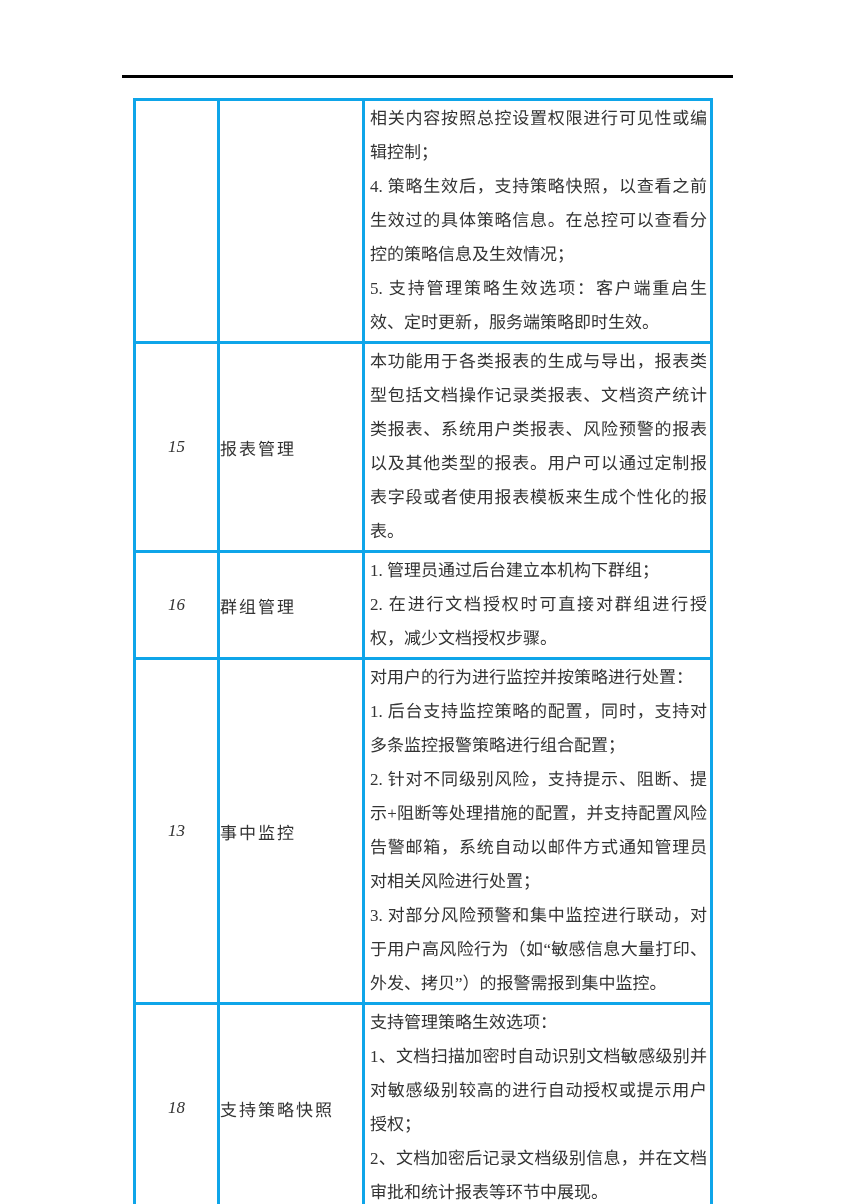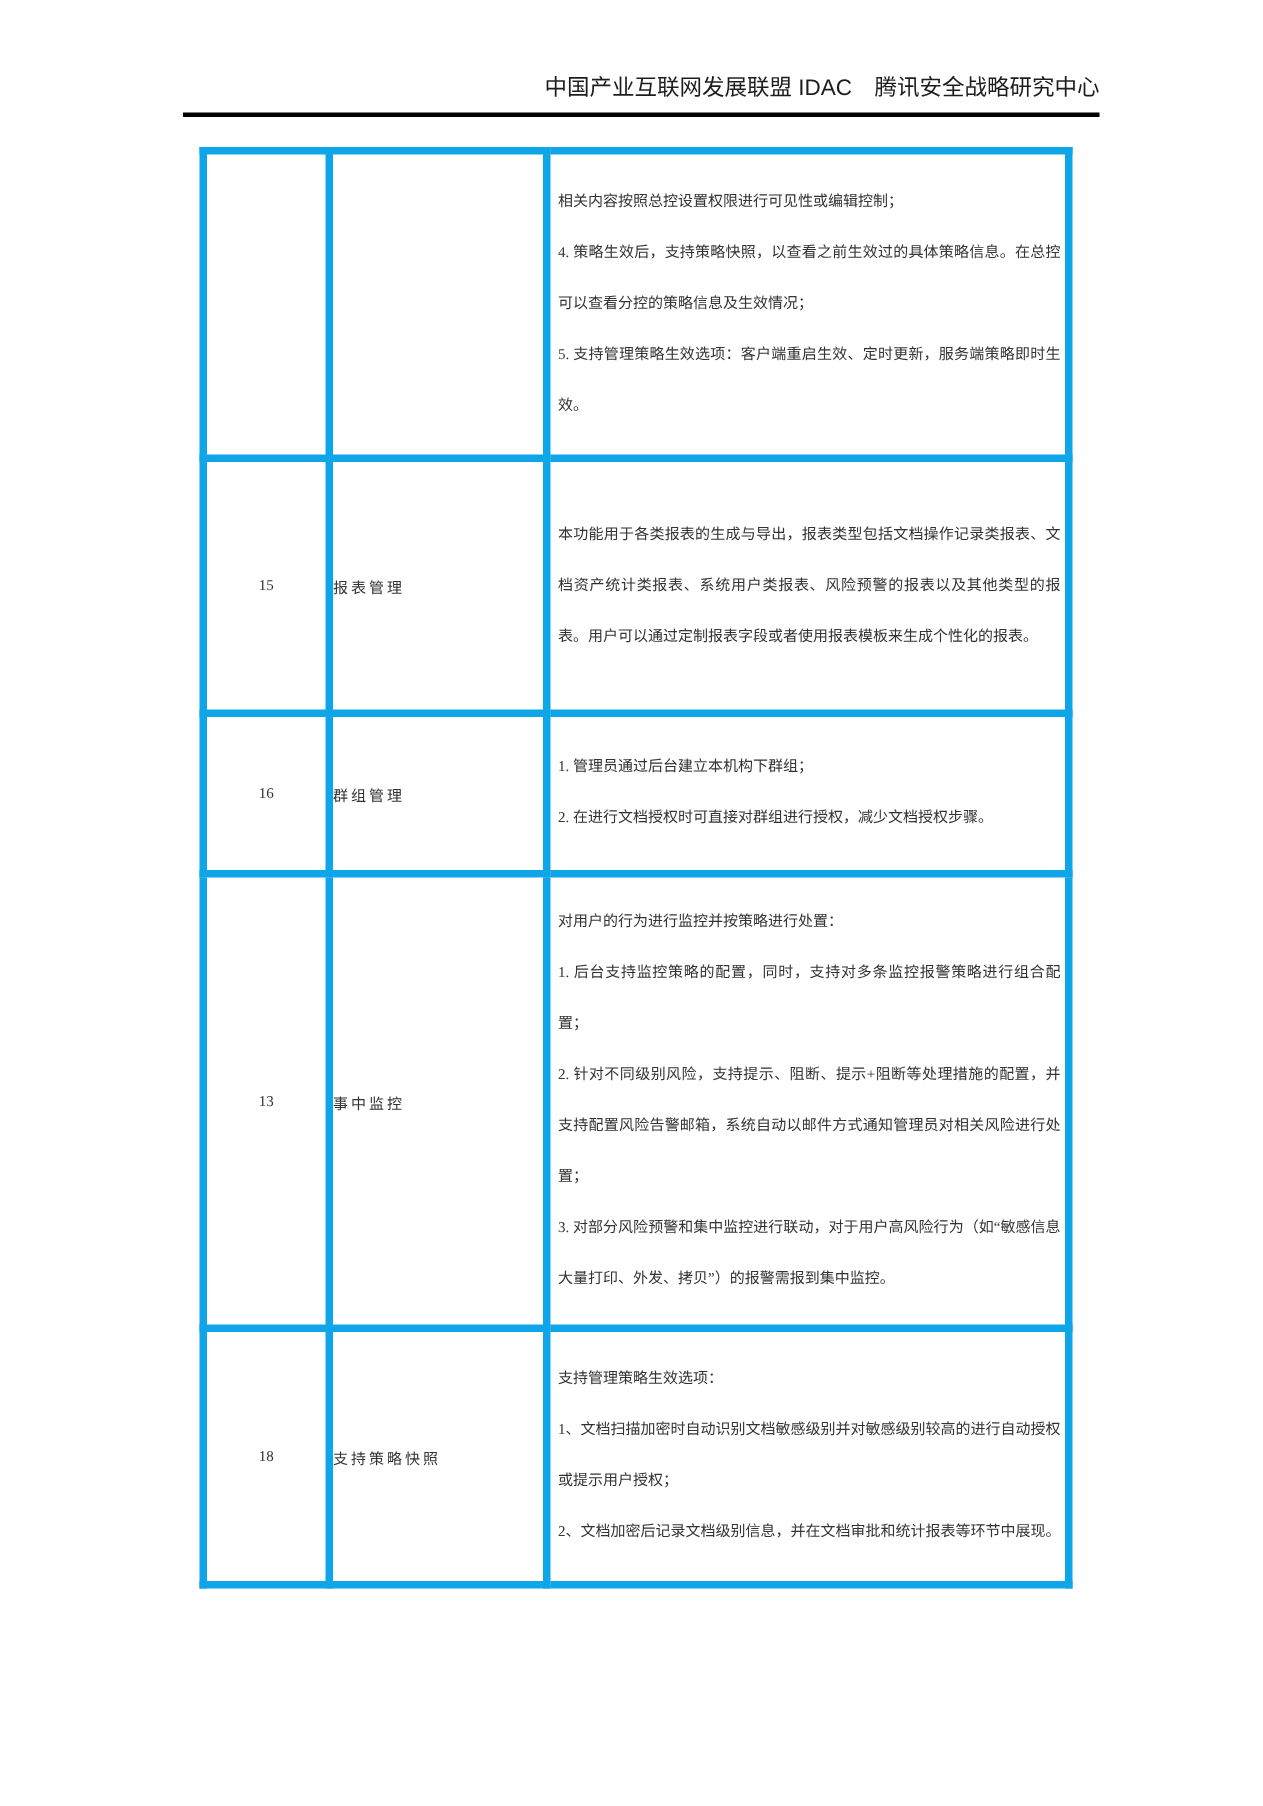--- a/index.html
+++ b/index.html
@@ -39,34 +39,35 @@
   
   table.feature-table {
     position: absolute;
     top: 98px;
     left: 133px;
     border-collapse: collapse;
     table-layout: fixed;
     width: 579px;
   }
   .feature-table td {
-    border: 5px solid #0ea5e9;
+    border: 3px solid #0ea5e9;
     vertical-align: middle;
-    font-size: 10px;
+    font-size: 17px;
     color: #333333;
     overflow: hidden;
     padding: 0;
   }
   .feature-table col.c-no   { width: 84px; }
   .feature-table col.c-name { width: 145px; }
   .feature-table col.c-desc { width: 348px; }
 
   .cell-no {
     text-align: center;
     font-size: 15px;
+    font-style: italic;
   }
   .cell-name {
     text-align: left;
     letter-spacing: 2px;
   }
   .cell-desc {
     padding: 1px 3px 1px 5px !important;
     text-align: justify;
     text-justify: inter-ideograph;
   }
@@ -79,21 +80,20 @@
   tr.r1 { height: 170px; }
   tr.r2 { height: 107px; }
   tr.r3 { height: 303px; }
   tr.r4 { height: 171px; }
 </style>
 </head>
 <body>
 
 <div class="page">
 
-  <div class="header-title">中国产业互联网发展联盟 IDAC　腾讯安全战略研究中心</div>
   <div class="header-rule"></div>
 
   <table class="feature-table">
     <colgroup>
       <col class="c-no">
       <col class="c-name">
       <col class="c-desc">
     </colgroup>
     <tbody>
 

